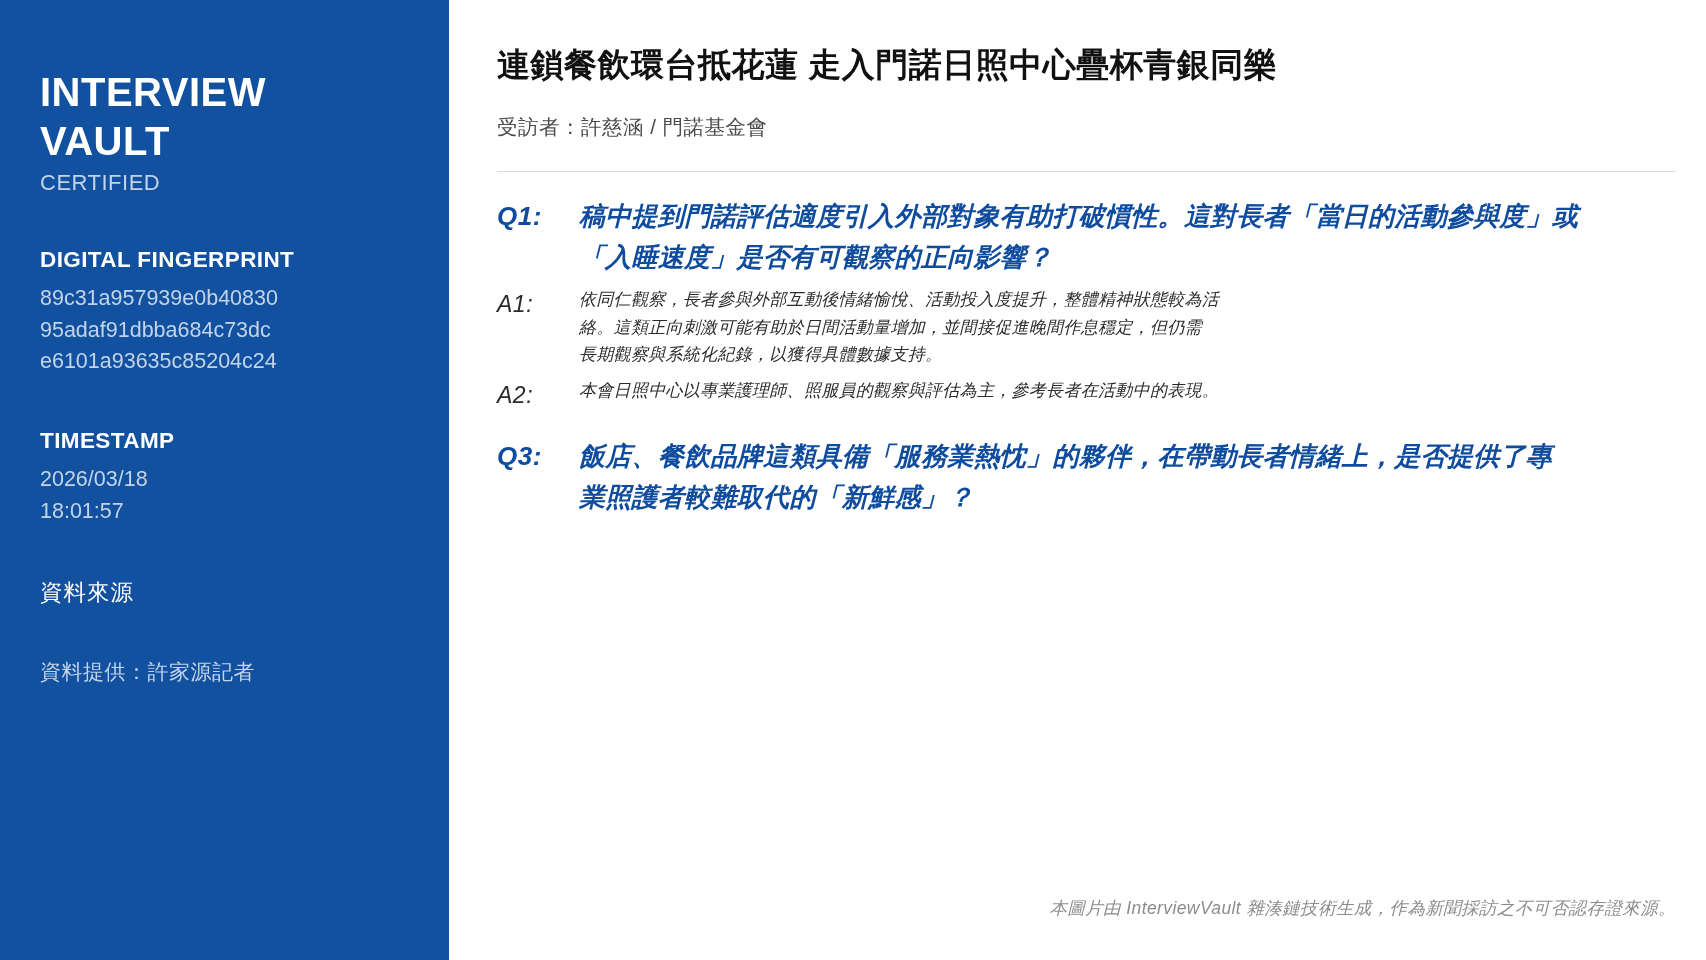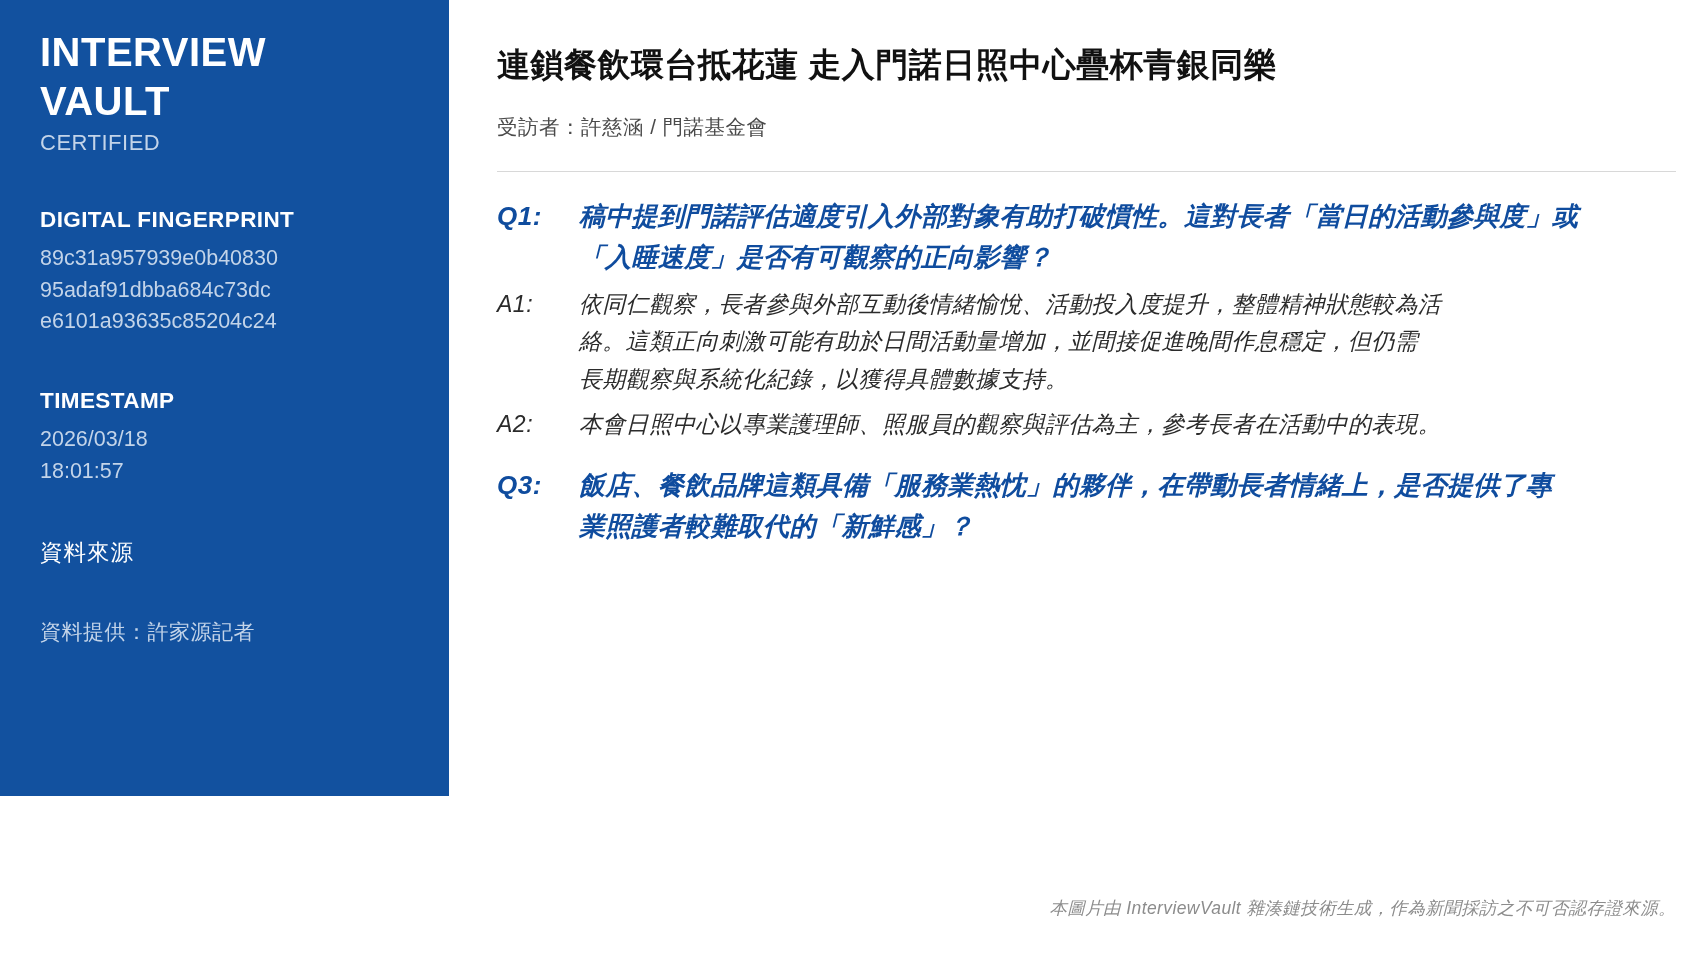--- a/index.html
+++ b/index.html
@@ -19,24 +19,24 @@
     height: 960px;
     display: flex;
     overflow: hidden;
     background: #ffffff;
   }
 
   
   .sidebar {
     width: 449px;
     min-width: 449px;
-    height: 796px;
+    height: 960px;
     background: #12519f;
     box-sizing: border-box;
-    padding: 28px 40px 40px 40px;
+    padding: 68px 40px 40px 40px;
     position: relative;
     overflow: hidden;
   }
   .brand {
     color: #ffffff;
     font-size: 40px;
     font-weight: bold;
     line-height: 1.22;
     letter-spacing: 0.5px;
     margin: 0;
@@ -145,21 +145,21 @@
   .a-tag {
     color: #2b2b2b;
     font-size: 23px;
     line-height: 1.62;
     width: 82px;
     min-width: 82px;
     letter-spacing: 0.5px;
   }
   .a-text {
     color: #2b2b2b;
-    font-size: 23px;
+    font-size: 17px;
     line-height: 1.62;
     letter-spacing: 0.3px;
     white-space: pre-line;
   }
   .qa-block.answer { margin-top: 8px; }
 
   .footer-note {
     position: absolute;
     right: 30px;
     bottom: 40px;

